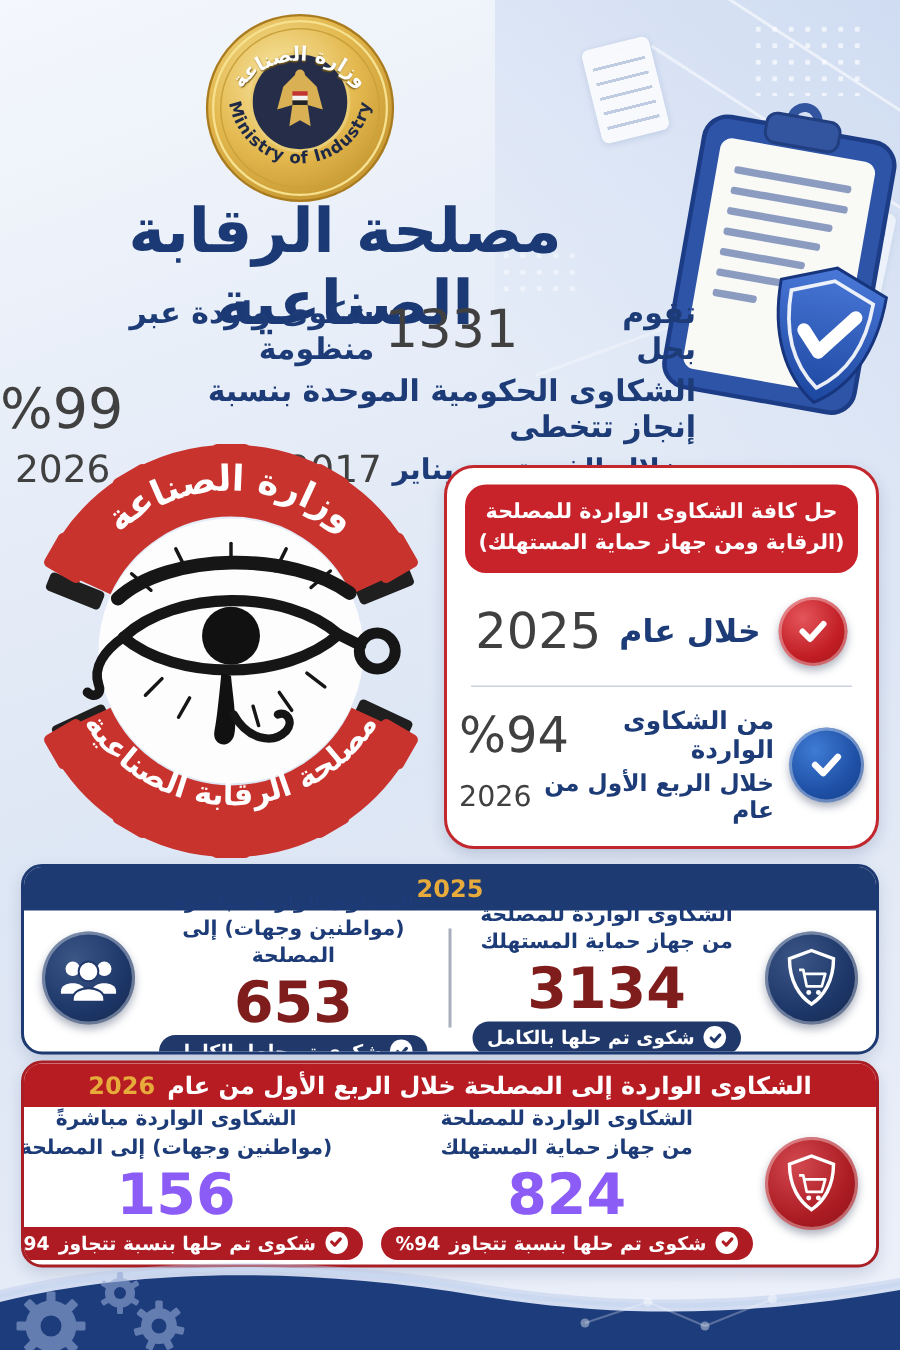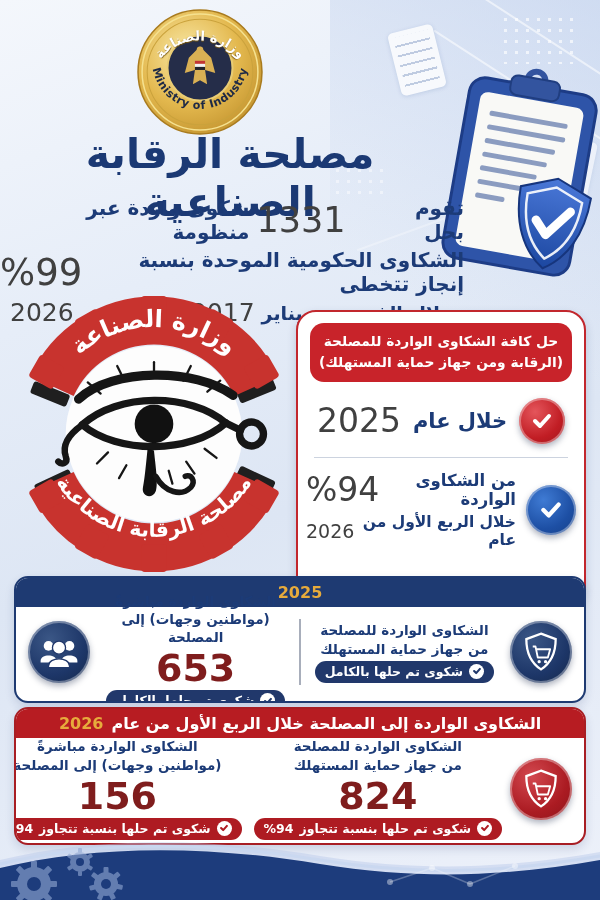--- a/index.html
+++ b/index.html
@@ -25,21 +25,21 @@
   .intro{left:0;top:196px;width:464px;}
   .rtl-row{display:flex;direction:rtl;align-items:center;justify-content:center;gap:7px;}
   .t-navy{color:#1c3b77;font-weight:800;}
   .t-red{color:#404040;font-weight:400;}
   .intro .ln1 .t-navy,.intro .ln2 .t-navy{font-size:20px;margin-left:24px;}
   .intro .ln3 .t-navy{font-size:19px;}
   .num-xl{font-size:35px;line-height:1;}
   .num-lg{font-size:25px;line-height:1;}
   .intro>div{margin-bottom:4px;}
   
-  .summary{left:296px;top:310px;width:290px;height:296px;background:#fff;
+  .summary{left:296px;top:310px;width:290px;height:256px;background:#fff;
     border:2.5px solid #c2272d;border-radius:20px;box-shadow:0 4px 10px rgba(30,50,100,.18);
     box-sizing:border-box;}
   .sum-head{margin:11px 12px 6px;background:#c8232a;border-radius:14px;padding:8px 6px;
     text-align:center;color:#fff;font-weight:800;font-size:13.8px;line-height:1.55;direction:rtl;}
   .sum-row1{display:flex;direction:rtl;align-items:center;justify-content:center;gap:12px;padding:10px 6px 13px;}
   .sum-row1 .lbl{font-size:21px;}
   .sum-row1 .yr{font-size:33px;line-height:1;}
   .sum-div{border:none;border-top:1.5px solid #ccd3df;margin:0 16px;}
   .sum-row2{display:flex;direction:rtl;align-items:center;justify-content:center;gap:10px;padding:13px 8px;}
   .sum-row2 .stack{display:flex;flex-direction:column;align-items:center;gap:4px;}
@@ -59,21 +59,21 @@
   .card-head{height:29px;display:flex;direction:rtl;align-items:center;justify-content:center;
     gap:8px;color:#fff;font-weight:800;font-size:16px;}
   .card-head.navy{background:#1e3a72;}
   .card-head.red{background:#b71c22;}
   .year-gold{color:#e7ab3c;}
   .card-body{display:flex;direction:rtl;align-items:center;height:calc(100% - 29px);padding:2px 8px 6px;box-sizing:border-box;}
   .col{display:flex;direction:rtl;align-items:center;gap:8px;flex:1;padding:0 4px;}
   .col .stack{flex:1;display:flex;flex-direction:column;align-items:center;gap:3px;}
   .col .lbl{font-size:13.5px;font-weight:700;color:#1c3b77;text-align:center;line-height:1.35;}
   .col .val{font-size:38px;font-weight:800;line-height:1;}
-  .val.navy{color:#7f1d1d;} .val.red{color:#7f1d1d;}
+  .val.navy{color:#7f1d1d;} .val.red{color:#8b5cf6;}
   .vdiv{width:1.5px;background:#a8aebb;align-self:stretch;margin:10px 2px;}
   .badge{display:inline-flex;direction:rtl;align-items:center;gap:6px;border-radius:14px;
     padding:3px 10px 4px;color:#fff;font-weight:700;font-size:12.5px;white-space:nowrap;}
   .badge.navy{background:#21386b;} .badge.red{background:#ae1b22;}
   .badge .chk{width:15px;height:15px;border-radius:50%;background:#fff;display:grid;place-items:center;flex:0 0 auto;}
   .ball-icon{width:62px;height:62px;}
 </style>
 </head>
 <body>
 
@@ -265,20 +265,21 @@
       <span class="ball navy ball-icon">
         <svg width="44" height="44" viewBox="0 0 48 48" fill="none">
           <path d="M24,4 L40,10 C40,26 33,37 24,43 C15,37 8,26 8,10 Z" stroke="#fff" stroke-width="2.5"></path>
           <path d="M15,18 h3 l2.5,12 h11 l2.5,-9 H19" stroke="#fff" stroke-width="2" stroke-linejoin="round"></path>
           <circle cx="22" cy="34.5" r="1.8" fill="#fff"></circle>
             <circle cx="29" cy="34.5" r="1.8" fill="#fff"></circle>
         </svg>
       </span>
       <span class="stack">
         <span class="lbl"><span>الشكاوى الواردة للمصلحة</span><br><span>من جهاز حماية المستهلك</span></span>
+        <span class="val navy">3134</span>
         <span class="badge navy">
           <span class="chk">
               <svg width="10" height="10" viewBox="0 0 24 24">
                 <path d="M5,12 L10,17 L19,7" fill="none" stroke="#21386b" stroke-width="5" stroke-linecap="round" stroke-linejoin="round"></path>
               </svg>
             </span>
           <span>شكوى تم حلها بالكامل</span>
         </span>
       </span>
     </div>

